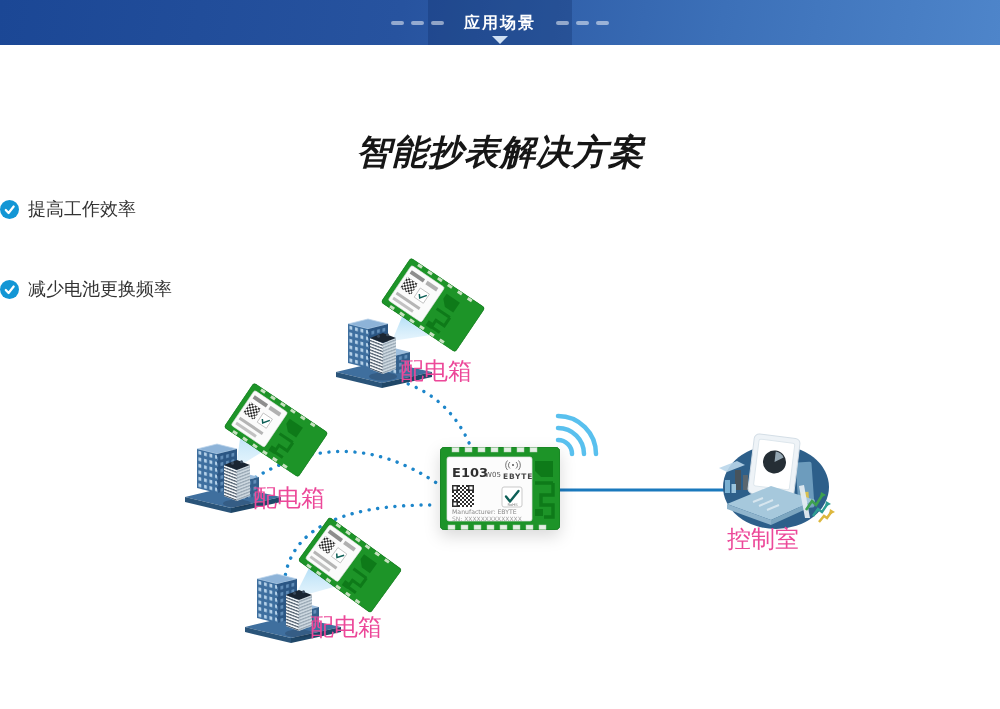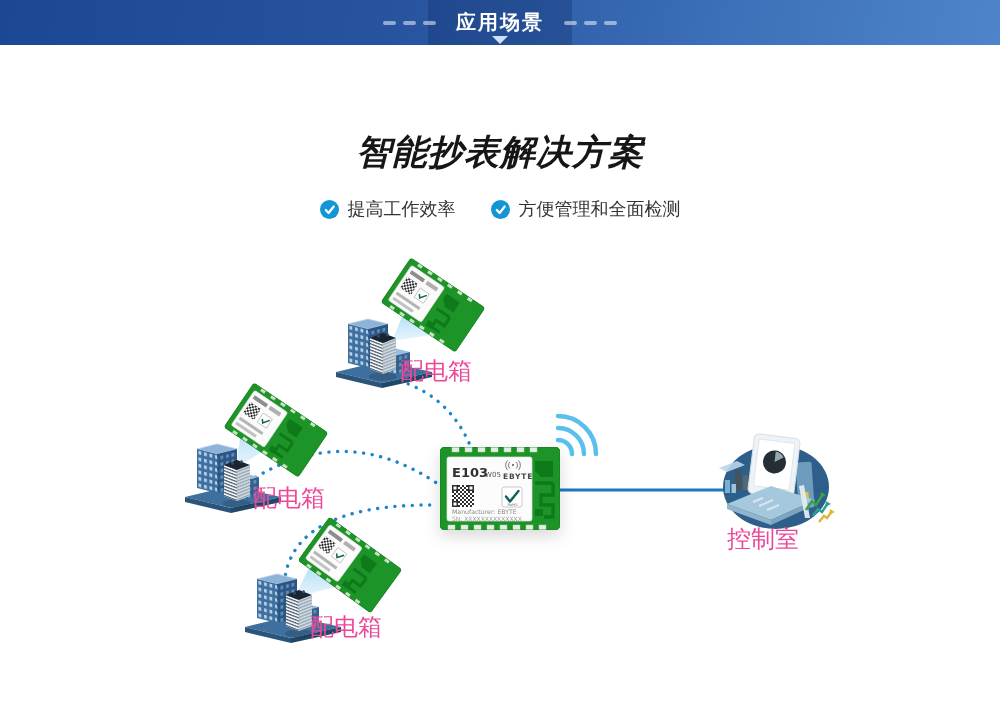--- a/index.html
+++ b/index.html
@@ -5,30 +5,30 @@
   html,body{margin:0;padding:0;}
   body{
     width:1000px;height:709px;position:relative;overflow:hidden;background:#ffffff;
     font-family:"DejaVu Sans","Liberation Sans",sans-serif;
   }
   .banner{position:absolute;left:0;top:0;width:1000px;height:45px;
     background:linear-gradient(100deg,#1b4795 0%,#27539f 40%,#3c70b8 72%,#4e85ca 100%);}
   .banner-tab{position:absolute;left:428px;top:0;width:144px;height:45px;background:rgba(8,35,90,.26);}
   .banner-inner{position:absolute;left:0;top:0;width:100%;height:45px;
     display:flex;align-items:center;justify-content:center;gap:20px;}
-  .banner-title{margin:0;color:#fff;font-size:20px;font-weight:700;letter-spacing:2px;line-height:45px;}
+  .banner-title{margin:0;color:#fff;font-size:16px;font-weight:700;letter-spacing:2px;line-height:45px;}
   .dashes{display:flex;gap:7px;}
   .dashes i{display:block;width:13px;height:4px;border-radius:2px;background:rgba(255,255,255,.5);}
   .banner-caret{position:absolute;left:50%;top:36px;transform:translateX(-50%);
     width:0;height:0;border-left:8px solid transparent;border-right:8px solid transparent;
     border-top:8px solid #cfe0f3;}
   .solution-title{position:absolute;top:129px;left:0;width:100%;margin:0;text-align:center;
     font-size:35px;font-weight:700;color:#161616;letter-spacing:1px;font-style:italic;}
   .features{position:absolute;top:197px;left:0;width:100%;margin:0;padding:0;list-style:none;
-    display:flex;justify-content:center;gap:35px;}
+    display:flex;justify-content:center;gap:56px;flex-direction:column;}
   .feature{display:flex;align-items:center;gap:9px;font-size:18px;color:#333;}
   .check{width:19px;height:19px;border-radius:50%;background:#1396d5;flex:0 0 auto;
     display:inline-flex;align-items:center;justify-content:center;}
   .links{position:absolute;left:0;top:0;width:1000px;height:709px;pointer-events:none;}
   .bldg{position:absolute;width:104px;height:74px;}
   .bldg-top{left:332px;top:314px;} .bldg-left{left:181px;top:439px;} .bldg-bottom{left:241px;top:569px;}
   .dbox{position:absolute;width:34px;height:52px;}
   .dbox-top{left:366px;top:329px;} .dbox-left{left:220px;top:456px;} .dbox-bottom{left:282px;top:586px;}
   .mini{position:absolute;width:90px;height:54px;}
   .mini-top{left:388px;top:278px;transform:rotate(34deg);}
@@ -155,21 +155,21 @@
           </svg>
       </span>
       <span>提高工作效率</span>
     </li>
     <li class="feature">
       <span class="check">
         <svg width="13" height="13" viewBox="0 0 14 14">
             <path d="M3,7.5 l3,3.3 l5.5,-7" stroke="#fff" stroke-width="2.4" fill="none" stroke-linecap="round" stroke-linejoin="round"></path>
           </svg>
       </span>
-      <span>方便管理和全面检测</span>
+      <span>减少电池更换频率</span>
     </li>
   </ul>
 
   <div>
 
     <svg class="links" viewBox="0 0 1000 709">
       <defs>
         <linearGradient id="beamG" x1="0" y1="0" x2="0" y2="1">
           <stop offset="0" stop-color="#9fd6f4" stop-opacity="0.9"></stop>
           <stop offset="1" stop-color="#c9e8fa" stop-opacity="0.45"></stop>

